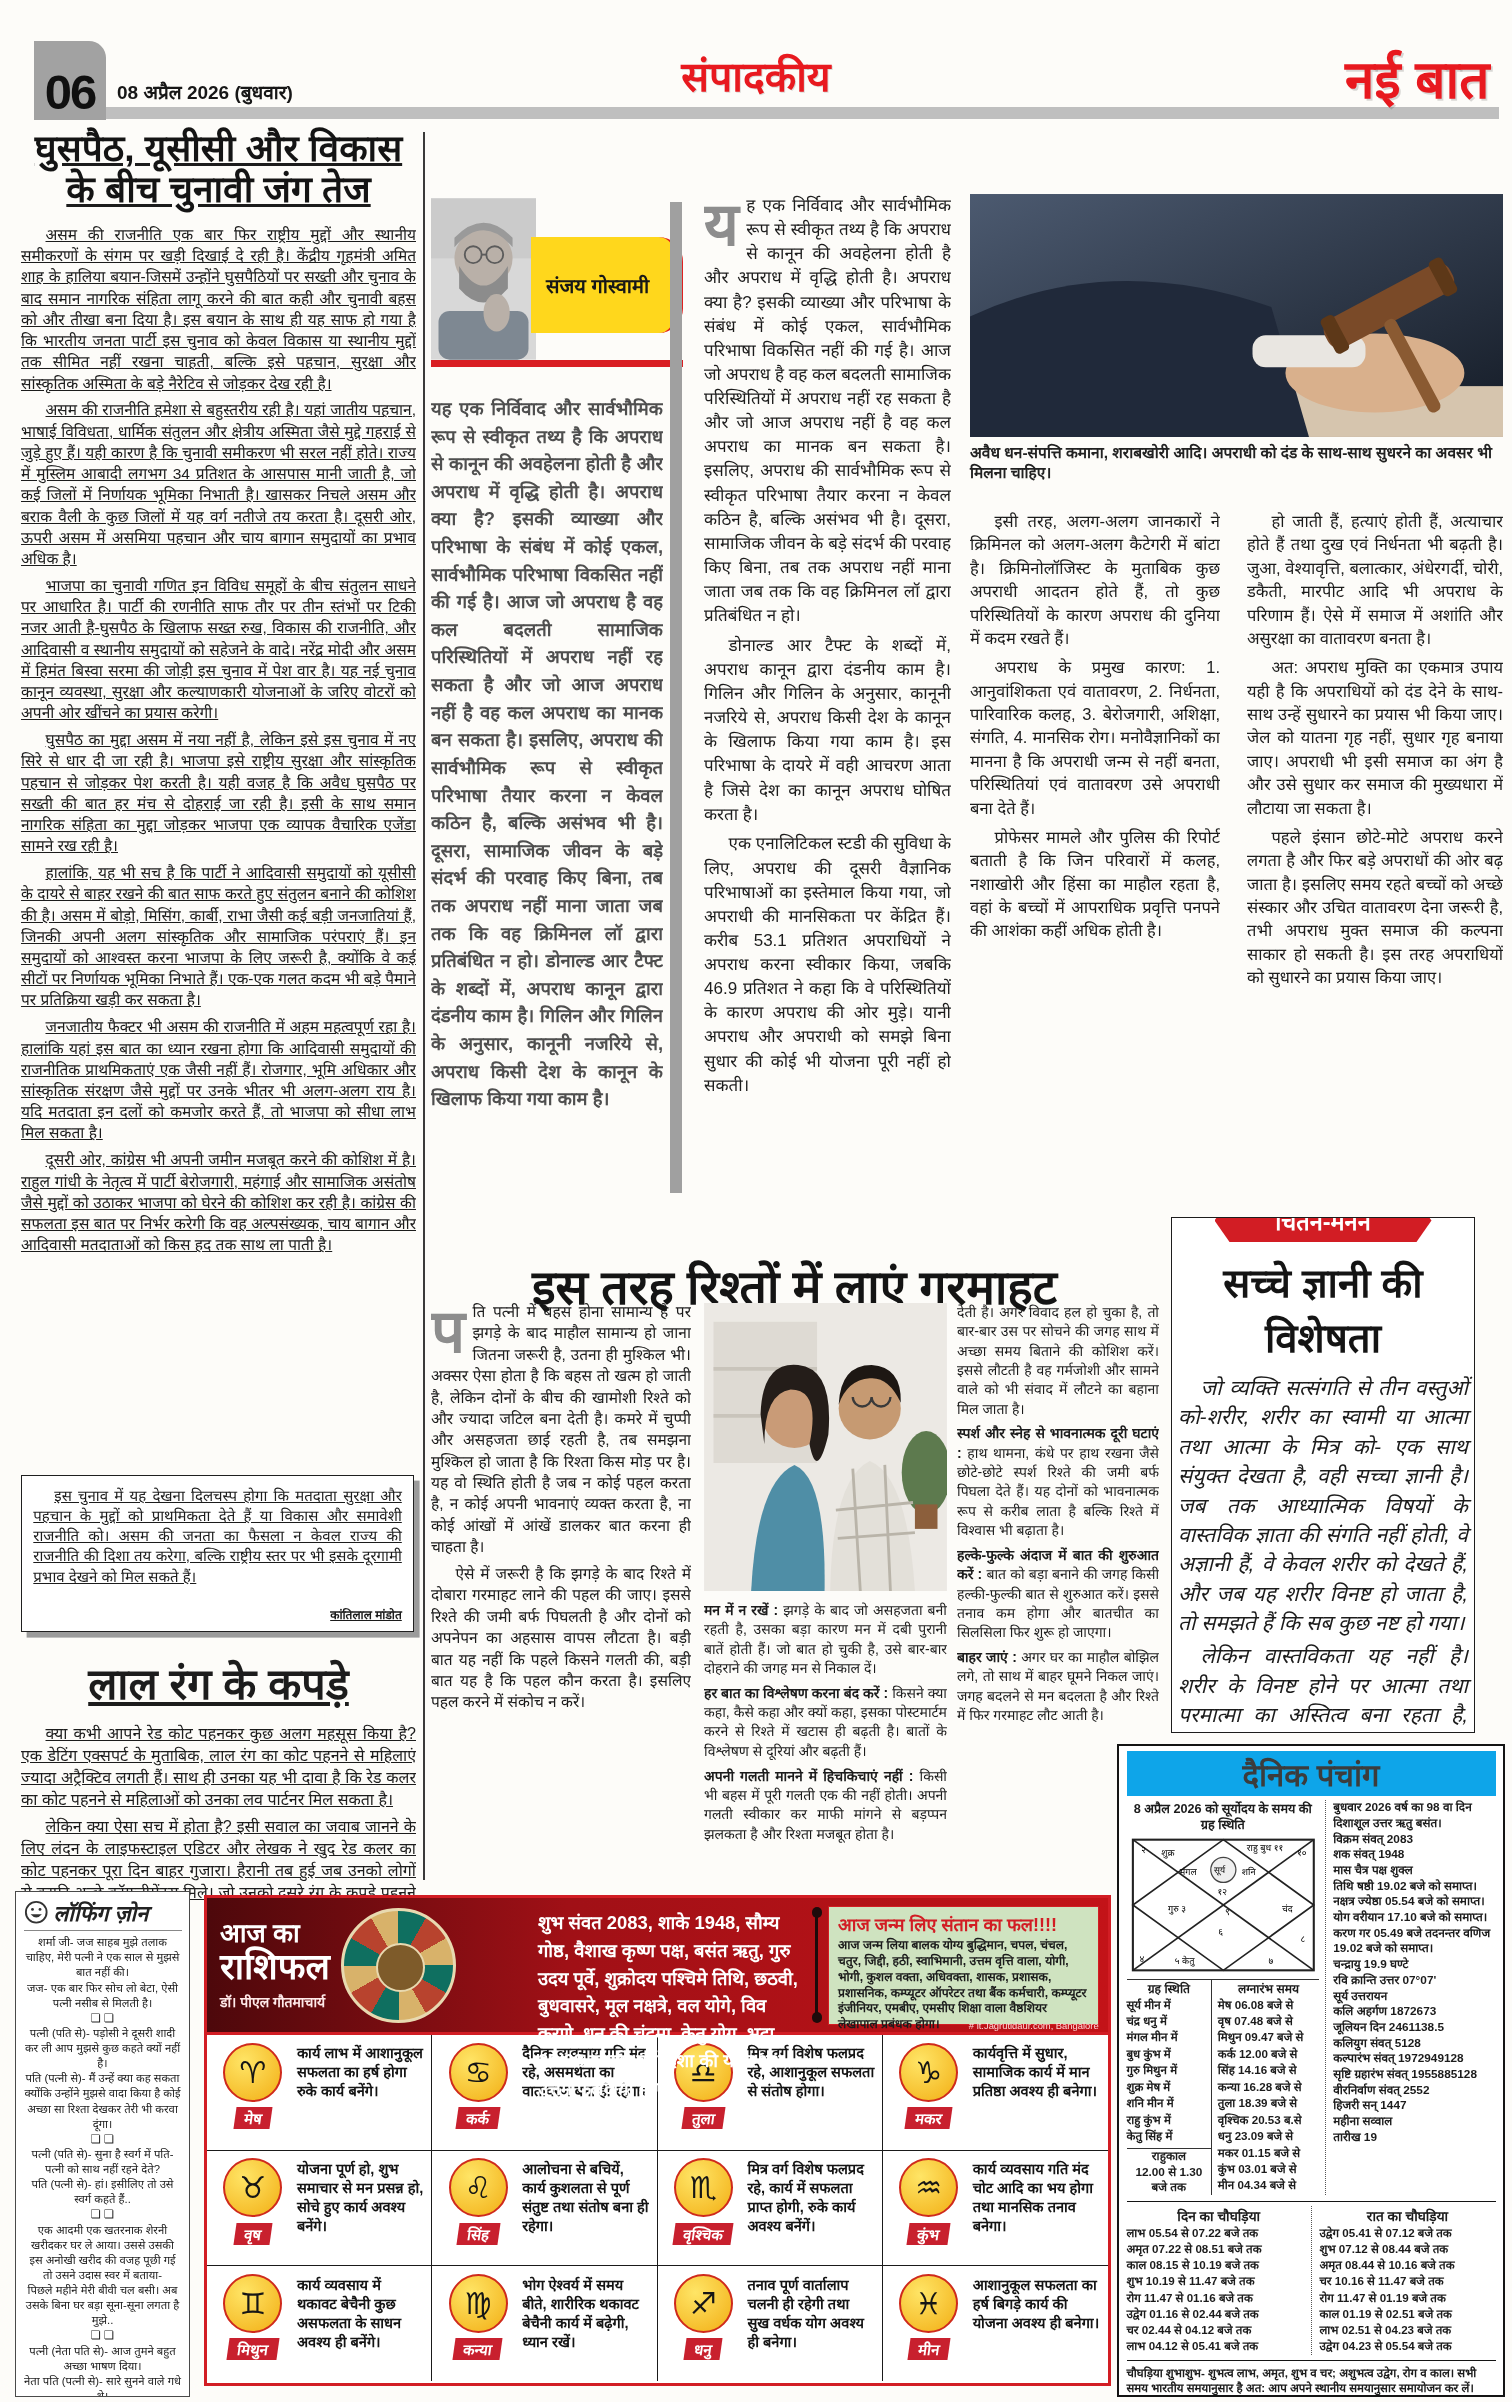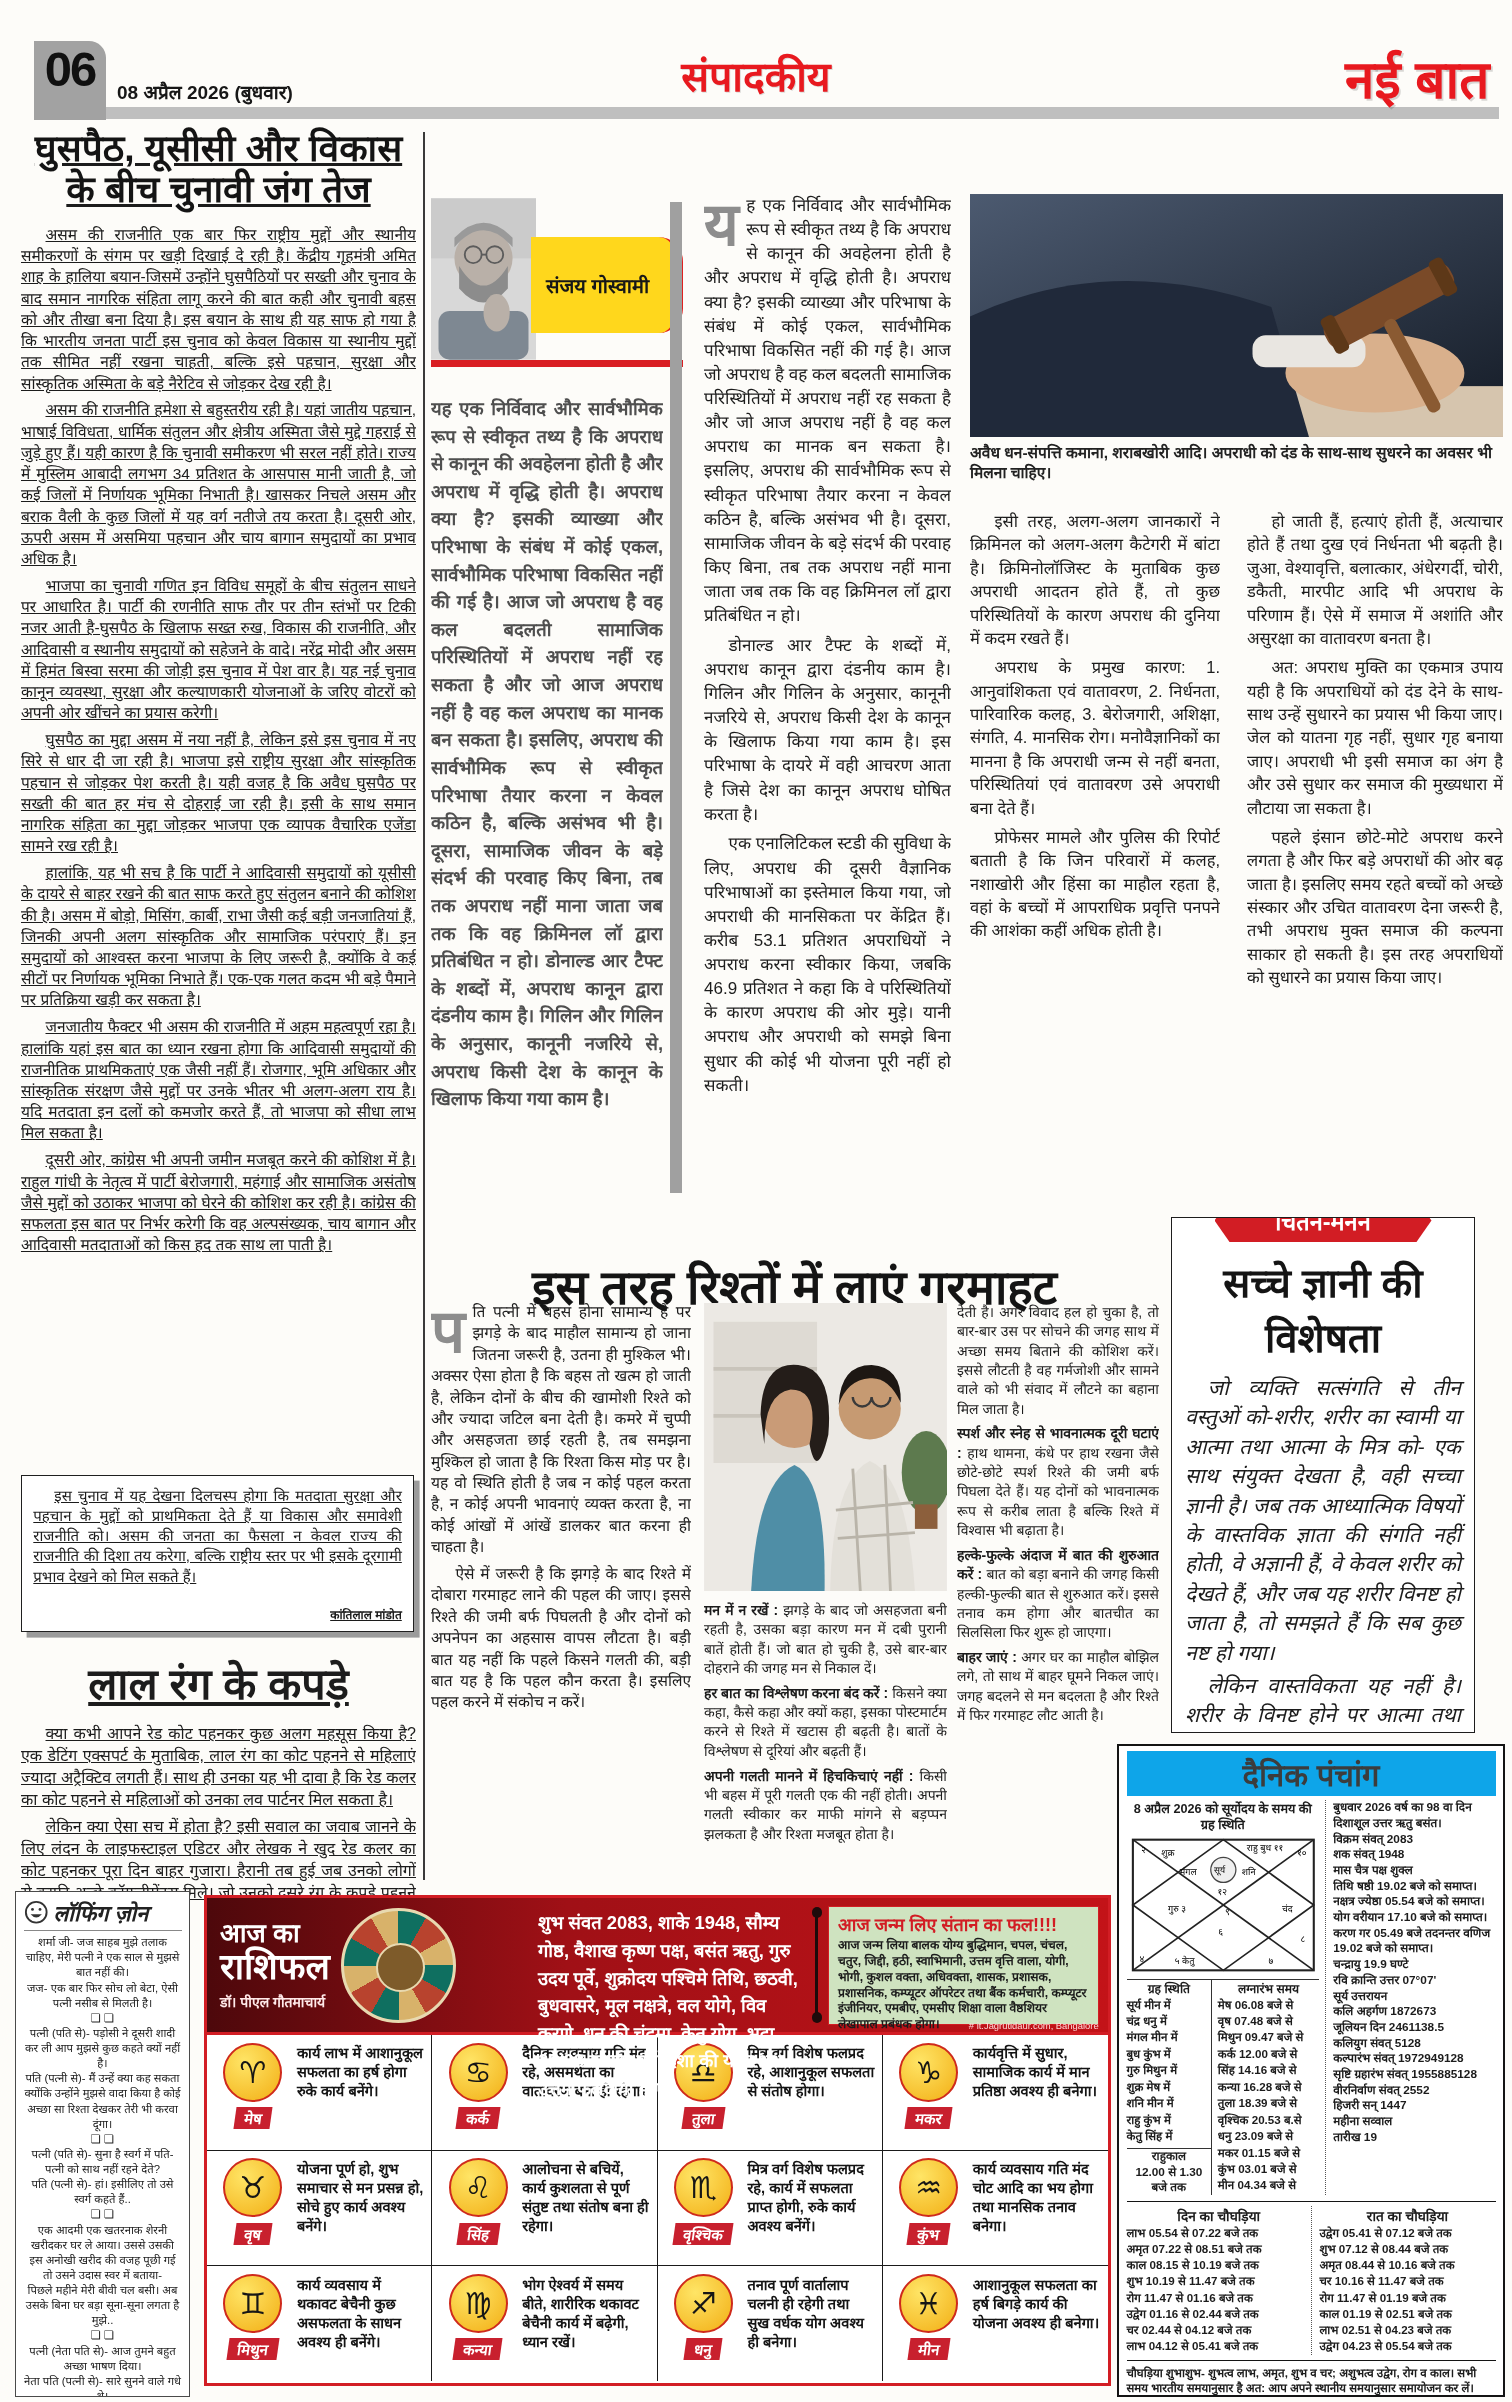--- a/index.html
+++ b/index.html
@@ -6,21 +6,21 @@
   .page{position:relative;width:1512px;height:2402px;background:#fdfcf9;margin:0 auto;
         font-family:"Liberation Sans","DejaVu Sans",sans-serif;color:#1c1c1c;overflow:hidden;}
   .abs{position:absolute;}
   .jt{text-align:justify;margin:0 0 5.6px 0;text-indent:24.5px;}
   .pre{white-space:pre-line;}
   .clip{overflow:hidden;}
 
   
   .hdr-band{left:34px;top:107px;right:13px;height:12.2px;background:#bfbfbf;}
   .hdr-tab{left:34px;top:41px;width:72px;height:79px;background:#a2a2a2;border-radius:0 17px 0 0;
-           display:flex;align-items:flex-start;justify-content:center;}
+           display:flex;align-items:flex-end;justify-content:center;}
   .hdr-tab span{font-size:49px;font-weight:900;color:#101010;letter-spacing:-1.9px;}
   .hdr-date{left:117px;top:79px;font-size:19px;font-weight:700;color:#171717;}
   .hdr-section{left:0;right:0;top:47px;text-align:center;font-size:41px;font-weight:900;color:#e8191f;
                text-shadow:0.9px 0.9px 0 #00000022;}
   .hdr-mast{right:22.6px;top:41px;font-size:53px;font-weight:900;color:#e8191f;text-shadow:1.9px 1.9px 0 #00000026;}
 
   .vline{left:423px;top:132px;width:1.9px;height:1748px;background:#3a3a3a;}
 
   
   .lcol{left:21px;top:128px;width:395px;text-decoration:underline;}
@@ -63,21 +63,21 @@
   .rel-head{left:429px;top:1253px;width:731px;text-align:center;font-size:48px;font-weight:900;color:#141414;}
   .rcol{font-size:15.5px;line-height:1.38;text-align:justify;overflow:hidden;}
   .rcolA{left:431px;top:1301px;width:260px;height:574px;}
   .rel-img{left:704px;top:1303px;width:243px;height:288px;}
   .rcolC{left:957px;top:1303px;width:202px;height:573px;font-size:14px;}
   .rcolB{left:704px;top:1601px;width:243px;height:275px;font-size:14px;}
   .tip b{font-weight:900;}
 
   
   .chintan{left:1171px;top:1217px;width:304px;height:516px;border:1.9px solid #1d1d1d;background:#fff;
-           padding:0 13px;box-sizing:border-box;overflow:hidden;}
+           padding:0 6px;box-sizing:border-box;overflow:hidden;}
   .ch-badge{position:relative;top:-19px;margin:0 auto;width:217px;background:#d21d24;color:#fff;
             text-align:center;font-weight:900;font-size:23.5px;padding:5.6px 0;
             clip-path:polygon(7% 0,93% 0,100% 50%,93% 100%,7% 100%,0 50%);}
   .ch-head{text-align:center;font-size:40px;font-weight:900;margin:-7.5px 0 9.4px 0;color:#141414;}
   .ch-body{font-size:21px;line-height:1.4;text-align:justify;font-style:italic;}
   .ch-body p{margin:0 0 3.8px 0;text-indent:22.6px;}
 
   
   .rash{left:204px;top:1895px;width:907px;height:491px;border:3.8px solid #d21d24;background:#fff;box-sizing:border-box;}
   .rash-banner{position:relative;display:flex;height:137px;background:linear-gradient(90deg,#4d080b,#a01016 40%,#c31318);

